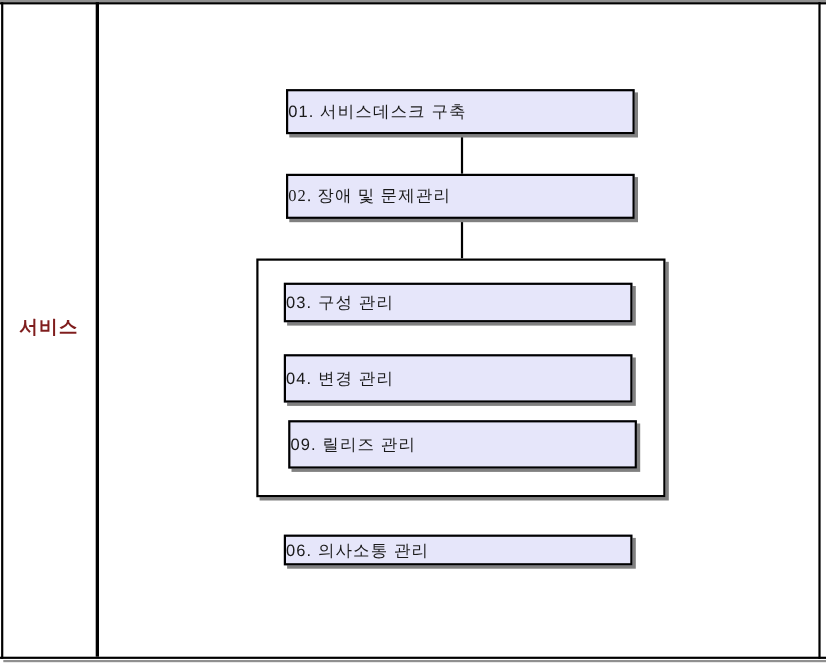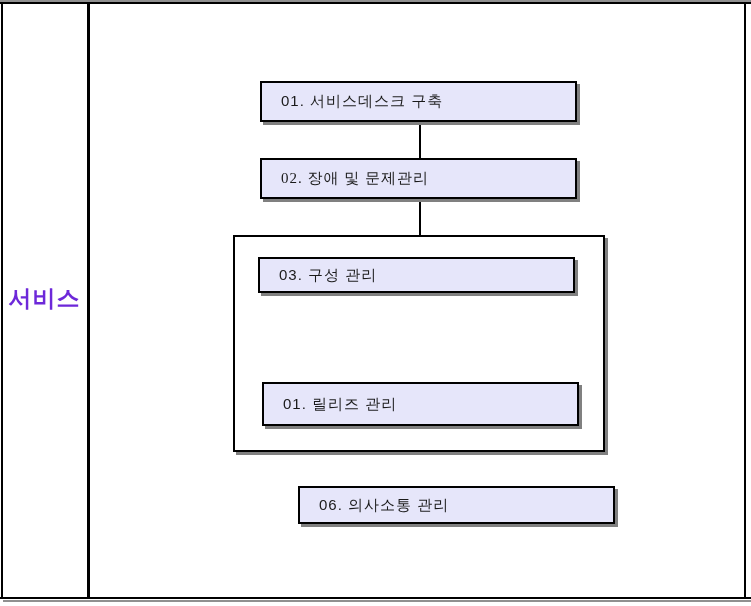--- a/index.html
+++ b/index.html
@@ -15,42 +15,41 @@
   .top-border{position:absolute;left:0;top:2px;width:751px;height:2px;background:#000000;}
   .bottom-border{position:absolute;left:0;top:597px;width:751px;height:2px;background:#000000;}
   .bottom-shadow-line{position:absolute;left:3px;top:600px;width:748px;height:2px;background:#909090;}
   .left-border{position:absolute;left:1px;top:2px;width:2px;height:597px;background:#000000;}
   .right-border{position:absolute;left:744px;top:2px;width:2px;height:597px;background:#000000;}
   .col-divider{position:absolute;left:87px;top:2px;width:3px;height:595px;background:#000000;}
 
   
   .category-label{
     position:absolute;left:0;top:285px;width:89px;
-    text-align:center;font-size:23px;font-weight:bold;color:#6d28d9;
+    text-align:center;font-size:17px;font-weight:bold;color:#7f1d1d;
     line-height:26px;letter-spacing:1px;
   }
 
   
   .pbox{
     position:absolute;box-sizing:border-box;
     width:317px;
     background:#E6E6FA;
     border:2px solid #000000;
     box-shadow:3px 3px 0 #808080;
     display:flex;align-items:center;
-    padding-left:19px;
     font-size:15px;color:#1a1a1a;letter-spacing:1px;
     white-space:nowrap;
   }
   .box-01{left:260px;top:81px;height:41px;}
   .box-02{left:260px;top:158px;height:41px;font-family:Liberation Serif, serif;}
   .box-03{left:258px;top:257px;height:36px;}
   .box-04{left:258px;top:322px;height:44px;}
   .box-05{left:262px;top:382px;height:44px;}
-  .box-06{left:258px;top:486px;height:38px;margin-left:40px;}
+  .box-06{left:258px;top:486px;height:28px;}
 
   
   .group-box{
     position:absolute;box-sizing:border-box;
     left:233px;top:235px;width:372px;height:217px;
     background:#ffffff;
     border:2px solid #000000;
     box-shadow:3px 3px 0 #808080;
   }
 
@@ -83,20 +82,23 @@
 
   <div class="pbox box-01">
     <span>01. 서비스데스크 구축</span>
   </div>
   <div class="pbox box-02">
     <span>02. 장애 및 문제관리</span>
   </div>
   <div class="pbox box-03">
     <span>03. 구성 관리</span>
   </div>
+  <div class="pbox box-04">
+    <span>04. 변경 관리</span>
+  </div>
   <div class="pbox box-05">
-    <span>01. 릴리즈 관리</span>
+    <span>09. 릴리즈 관리</span>
   </div>
   <div class="pbox box-06">
     <span>06. 의사소통 관리</span>
   </div>
 
 </div>
 
 </body></html>

